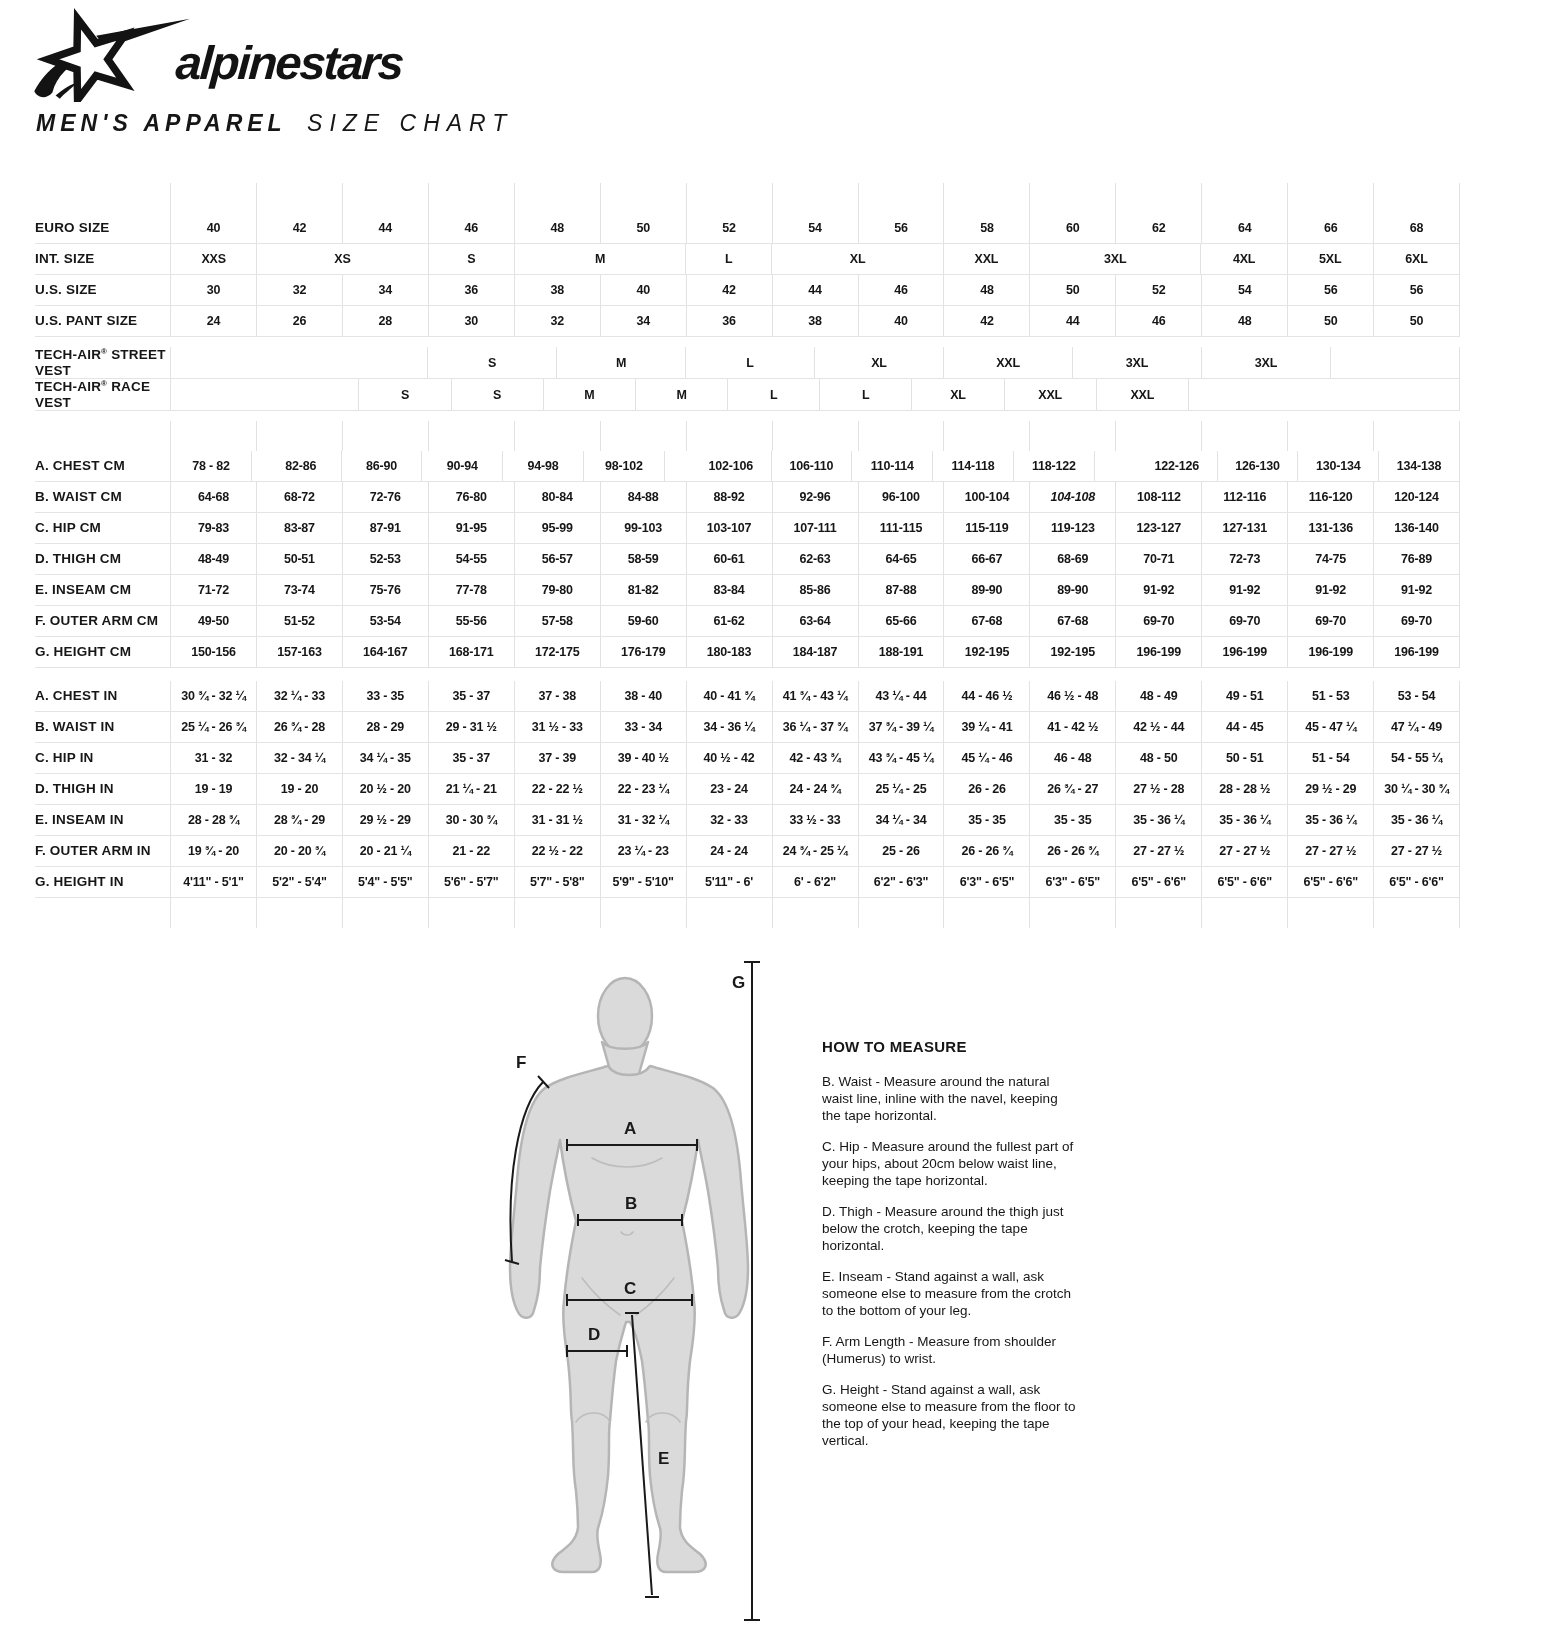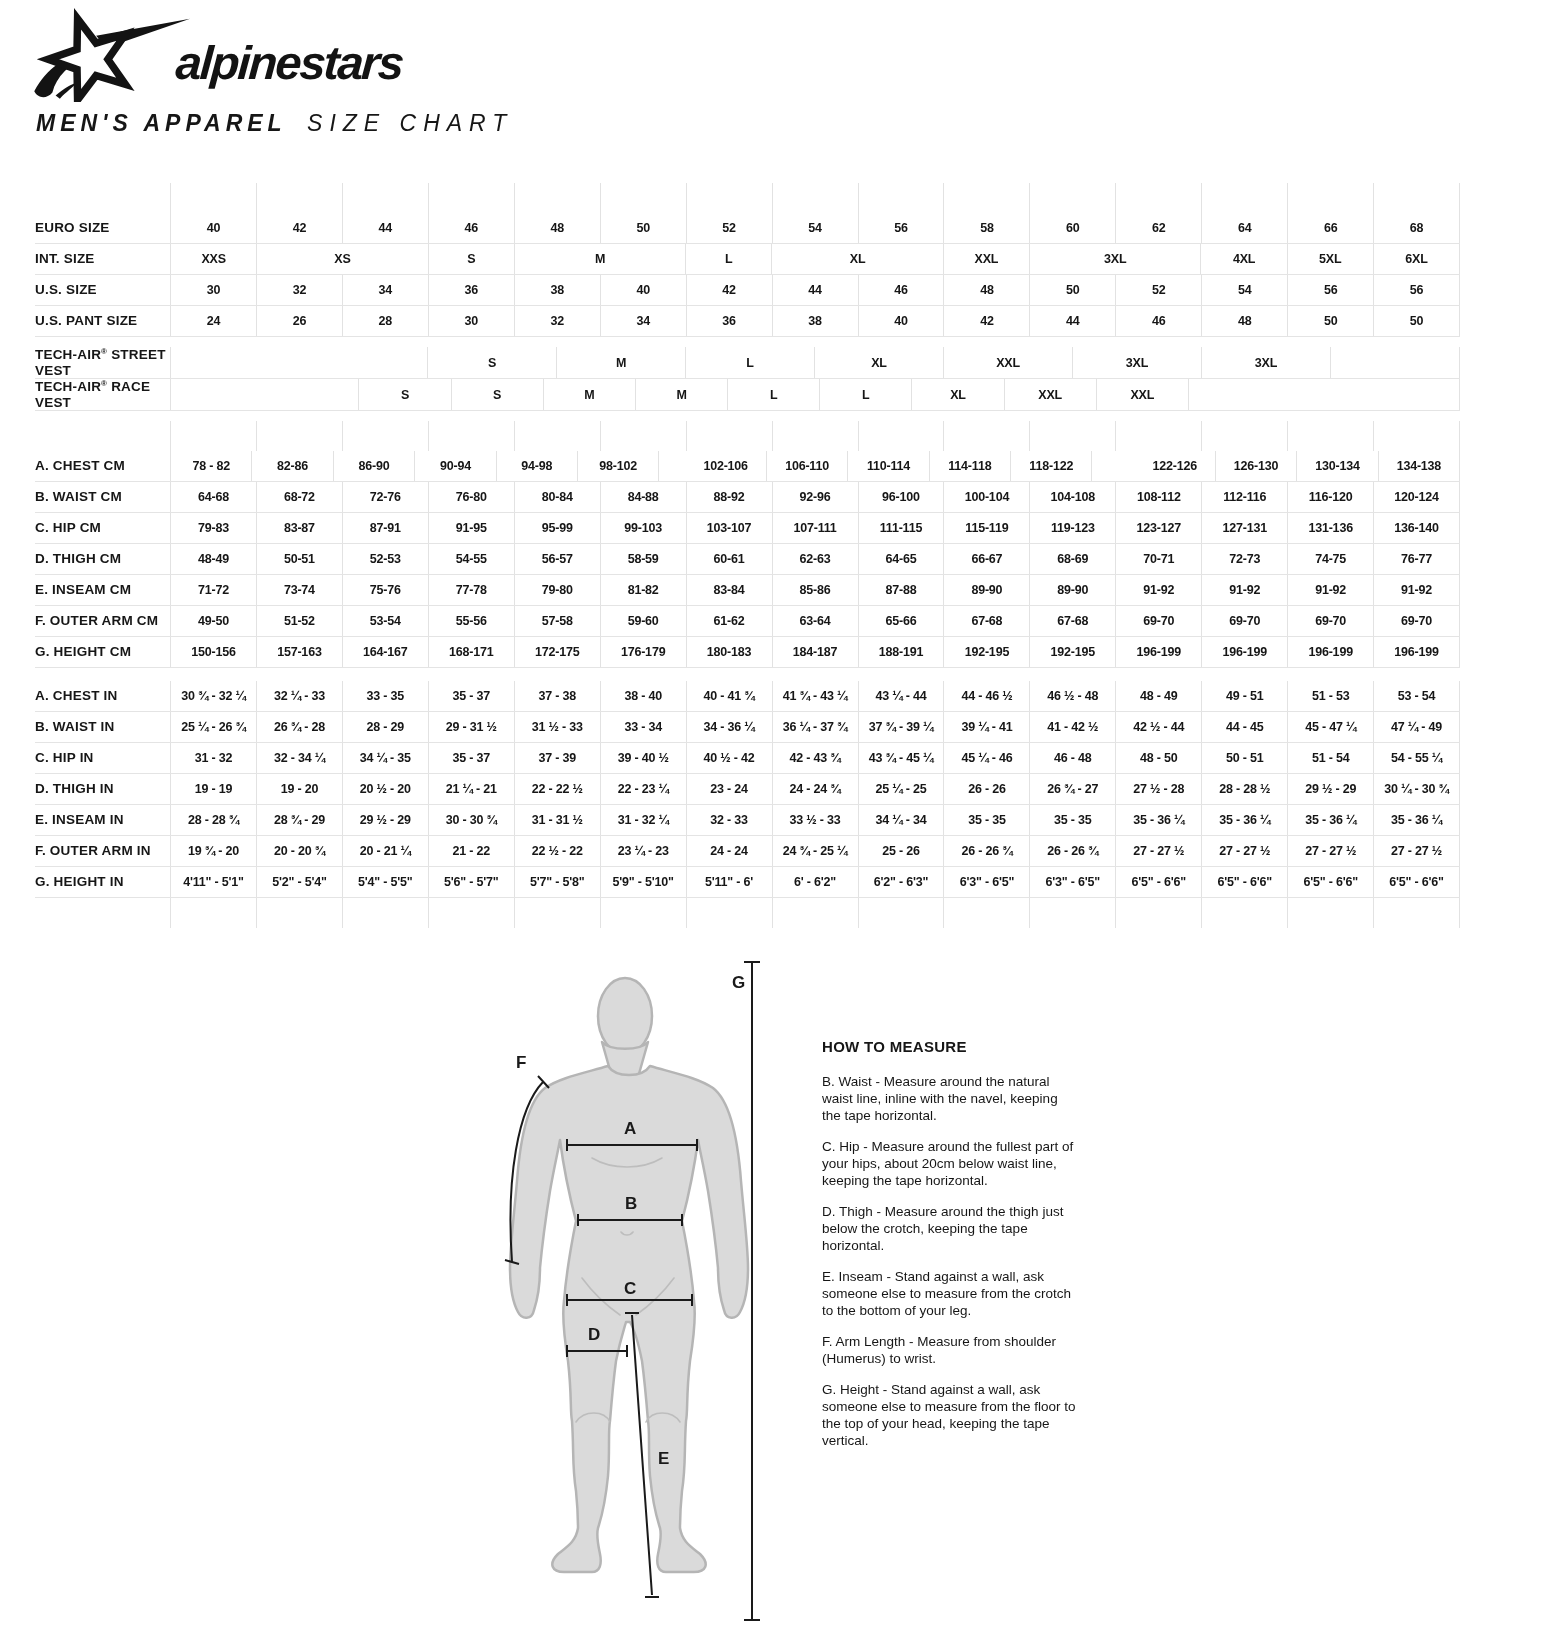--- a/index.html
+++ b/index.html
@@ -204,21 +204,21 @@
           <div class="tcell"></div>
           <div class="tcell"></div>
           <div class="tcell"></div>
           <div class="tcell"></div>
         </div>
         <div class="trow">
           <div class="tlabel">
             <span>A. CHEST CM</span>
           </div>
           <div class="tcell" style="flex-grow: 1;">78 - 82</div>
-          <div class="tcell" style="flex-grow: 1;">82-86</div>
+          <div class="tcell" style="flex-grow: 1; padding-left: 9px;">82-86</div>
           <div class="tcell" style="flex-grow: 1;">86-90</div>
           <div class="tcell" style="flex-grow: 1;">90-94</div>
           <div class="tcell" style="flex-grow: 1;">94-98</div>
           <div class="tcell" style="flex-grow: 1;">98-102</div>
           <div class="tcell" style="flex-grow: 1; padding-left: 26px;">102-106</div>
           <div class="tcell" style="flex-grow: 1;">106-110</div>
           <div class="tcell" style="flex-grow: 1;">110-114</div>
           <div class="tcell" style="flex-grow: 1;">114-118</div>
           <div class="tcell" style="flex-grow: 1;">118-122</div>
           <div class="tcell" style="flex-grow: 1; padding-left: 42px;">122-126</div>
@@ -233,21 +233,21 @@
           <div class="tcell" style="flex-grow: 1;">64-68</div>
           <div class="tcell" style="flex-grow: 1;">68-72</div>
           <div class="tcell" style="flex-grow: 1;">72-76</div>
           <div class="tcell" style="flex-grow: 1;">76-80</div>
           <div class="tcell" style="flex-grow: 1;">80-84</div>
           <div class="tcell" style="flex-grow: 1;">84-88</div>
           <div class="tcell" style="flex-grow: 1;">88-92</div>
           <div class="tcell" style="flex-grow: 1;">92-96</div>
           <div class="tcell" style="flex-grow: 1;">96-100</div>
           <div class="tcell" style="flex-grow: 1;">100-104</div>
-          <div class="tcell" style="flex-grow: 1;">104-108</div>
+          <div class="tcell" style="flex-grow: 1; font-style: italic;">104-108</div>
           <div class="tcell" style="flex-grow: 1;">108-112</div>
           <div class="tcell" style="flex-grow: 1;">112-116</div>
           <div class="tcell" style="flex-grow: 1;">116-120</div>
           <div class="tcell" style="flex-grow: 1;">120-124</div>
         </div>
         <div class="trow">
           <div class="tlabel">
             <span>C. HIP CM</span>
           </div>
           <div class="tcell" style="flex-grow: 1;">79-83</div>
@@ -277,21 +277,21 @@
           <div class="tcell" style="flex-grow: 1;">56-57</div>
           <div class="tcell" style="flex-grow: 1;">58-59</div>
           <div class="tcell" style="flex-grow: 1;">60-61</div>
           <div class="tcell" style="flex-grow: 1;">62-63</div>
           <div class="tcell" style="flex-grow: 1;">64-65</div>
           <div class="tcell" style="flex-grow: 1;">66-67</div>
           <div class="tcell" style="flex-grow: 1;">68-69</div>
           <div class="tcell" style="flex-grow: 1;">70-71</div>
           <div class="tcell" style="flex-grow: 1;">72-73</div>
           <div class="tcell" style="flex-grow: 1;">74-75</div>
-          <div class="tcell" style="flex-grow: 1;">76-77</div>
+          <div class="tcell" style="flex-grow: 1;">76-89</div>
         </div>
         <div class="trow">
           <div class="tlabel">
             <span>E. INSEAM CM</span>
           </div>
           <div class="tcell" style="flex-grow: 1;">71-72</div>
           <div class="tcell" style="flex-grow: 1;">73-74</div>
           <div class="tcell" style="flex-grow: 1;">75-76</div>
           <div class="tcell" style="flex-grow: 1;">77-78</div>
           <div class="tcell" style="flex-grow: 1;">79-80</div>

